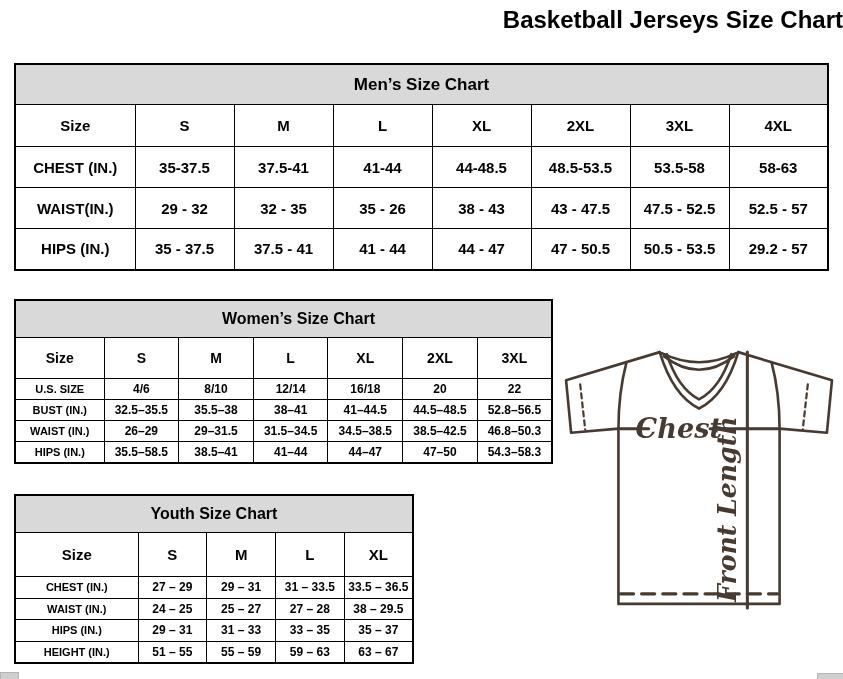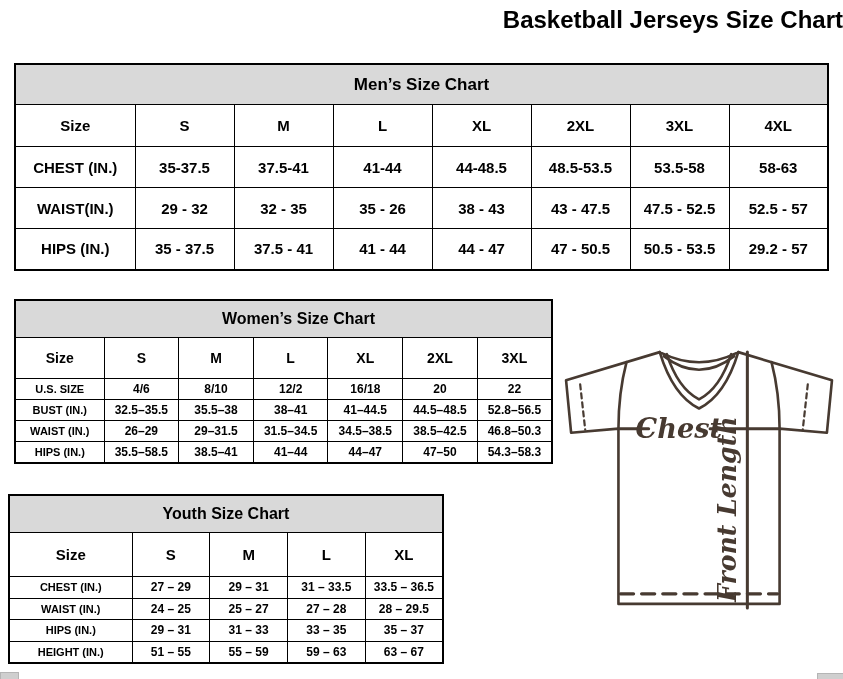--- a/index.html
+++ b/index.html
@@ -25,21 +25,21 @@
   .t-mens .title-row th{height:39px;font-size:17px;}
   .t-mens .head-row th{height:41px;font-size:15px;}
   .t-mens tbody tr{height:41px;}
   
   .t-womens{left:14px;top:299px;width:539px;font-size:12px;}
   .t-womens .title-row th{height:36px;font-size:16px;padding-left:32px;}
   .t-womens .head-row th{height:40px;font-size:14px;}
   .t-womens tbody tr{height:21px;border-radius:9px;}
   .t-womens .rowlabel{font-size:11px;}
   
-  .t-youth{left:8px;top:494px;width:436px;font-size:12px;}
+  .t-youth{left:14px;top:494px;width:400px;font-size:12px;}
   .t-youth .title-row th{height:36px;font-size:16px;}
   .t-youth .head-row th{height:43px;font-size:15px;}
   .t-youth tbody tr{height:21.5px;}
   .t-youth .rowlabel{font-size:11px;}
 
   .jersey-wrap{position:absolute;left:556px;top:340px;width:282px;height:272px;}
   .jersey-wrap svg{display:block;width:100%;height:100%;}
   .jersey-label{
     font-family:"DejaVu Serif","Liberation Serif",serif;
     font-style:italic;font-weight:bold;fill:#473a31;
@@ -134,21 +134,21 @@
         <th>XL</th>
         <th>2XL</th>
         <th>3XL</th>
       </tr>
     </thead>
     <tbody>
       <tr>
         <th class="rowlabel">U.S. SIZE</th>
         <td>4/6</td>
         <td>8/10</td>
-        <td>12/2</td>
+        <td>12/14</td>
         <td>16/18</td>
         <td>20</td>
         <td>22</td>
       </tr>
       <tr>
         <th class="rowlabel">BUST (IN.)</th>
         <td>32.5–35.5</td>
         <td>35.5–38</td>
         <td>38–41</td>
         <td>41–44.5</td>
@@ -201,21 +201,21 @@
         <td>27 – 29</td>
         <td>29 – 31</td>
         <td>31 – 33.5</td>
         <td>33.5 – 36.5</td>
       </tr>
       <tr>
         <th class="rowlabel">WAIST (IN.)</th>
         <td>24 – 25</td>
         <td>25 – 27</td>
         <td>27 – 28</td>
-        <td>28 – 29.5</td>
+        <td>38 – 29.5</td>
       </tr>
       <tr>
         <th class="rowlabel">HIPS (IN.)</th>
         <td>29 – 31</td>
         <td>31 – 33</td>
         <td>33 – 35</td>
         <td>35 – 37</td>
       </tr>
       <tr>
         <th class="rowlabel">HEIGHT (IN.)</th>

